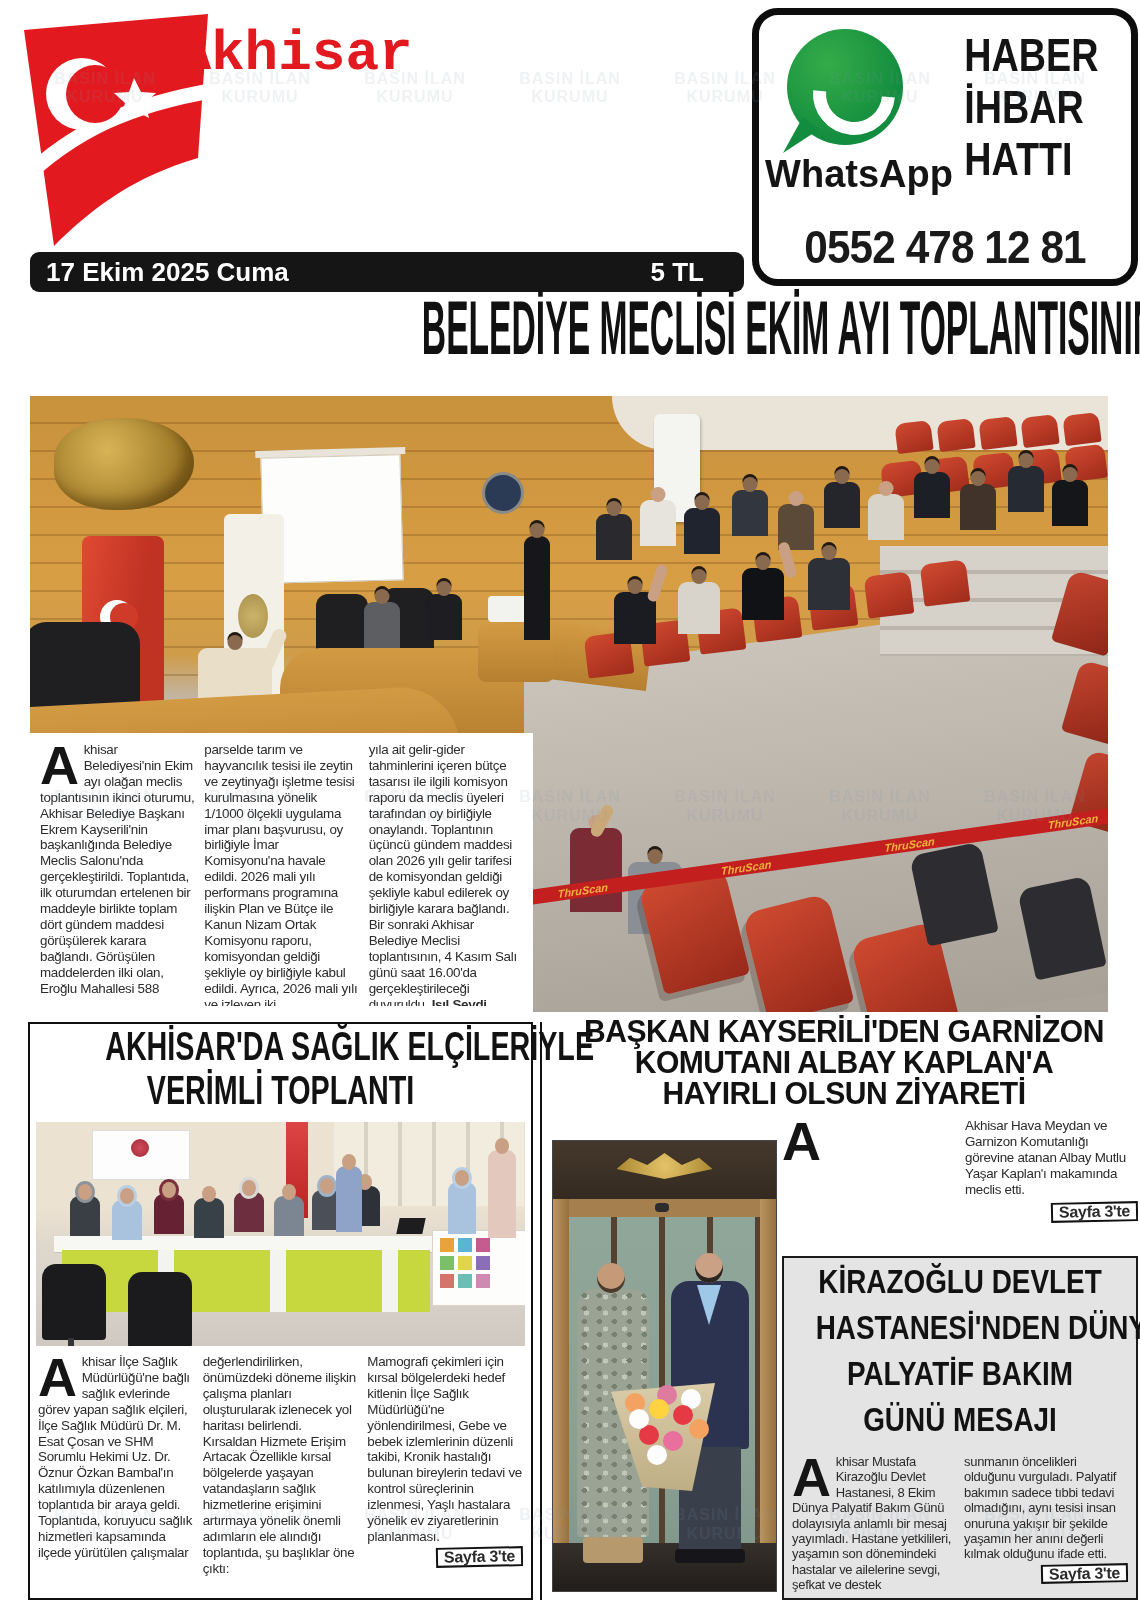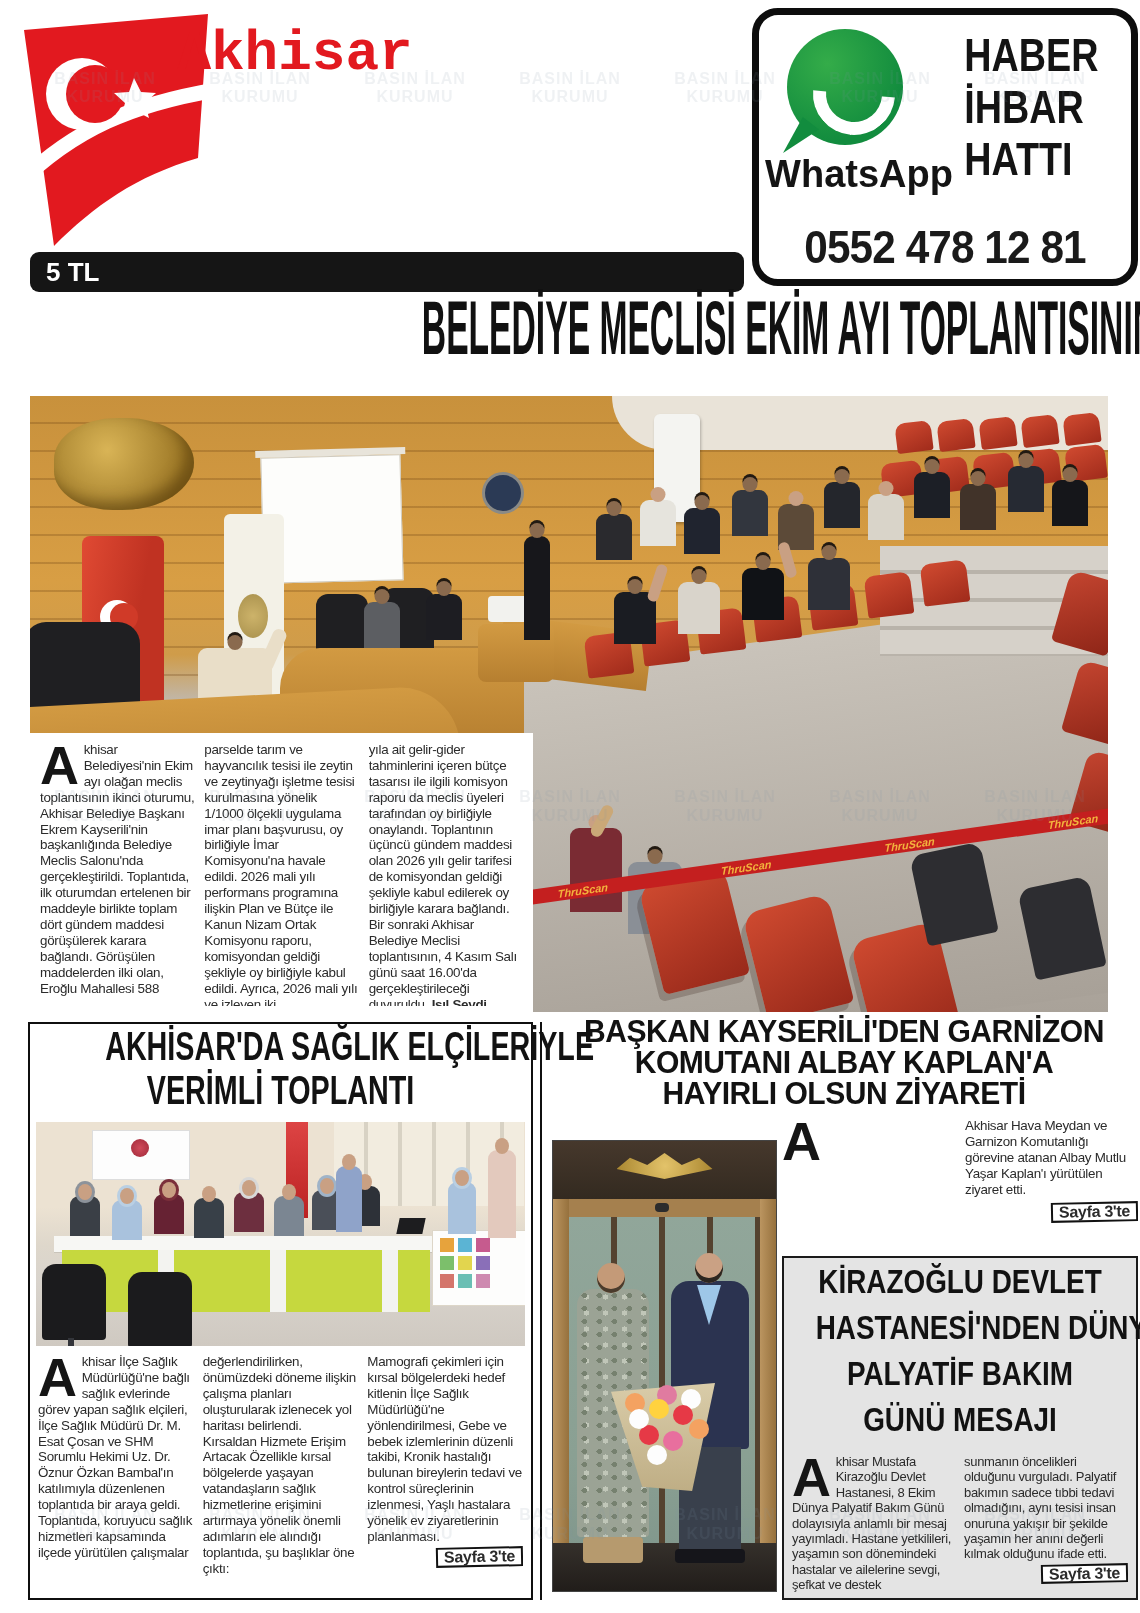--- a/index.html
+++ b/index.html
@@ -164,20 +164,21 @@
   <header class="masthead">
     <svg class="flag-svg" width="205" height="240" viewBox="0 0 205 240">
       <path d="M8,22 L192,6 L182,150 C120,168 78,198 38,238 Z" fill="#e2191f"></path>
       <path d="M0,178 C58,120 118,96 200,82" stroke="#ffffff" stroke-width="15" fill="none"></path>
       <circle cx="66" cy="86" r="36" fill="#ffffff"></circle>
       <circle cx="79" cy="86" r="29" fill="#e2191f"></circle>
       <path d="M118,70 l7,14 15,1 -11,10 4,15 -15,-8 -13,8 4,-15 -11,-10 15,-1 Z" fill="#ffffff"></path>
     </svg>
     <div class="kicker">Akhisar</div>
     <div class="datebar">
+      <span class="d">17 Ekim 2025 Cuma</span>
       <span class="p">5 TL</span>
     </div>
     <div class="wabox">
       <span class="wa-logo" style="position:absolute"></span>
       <div class="wa-brand">WhatsApp</div>
       <div class="wa-right">
         <div>HABER</div>
         <div>İHBAR</div>
         <div>HATTI</div>
       </div>
@@ -362,21 +363,21 @@
     <i class="gp-wrap"></i>
     <i class="gp-flowers"></i>
   </figure>
 
   <div class="gtext">
     <div class="cols bodytext" style="gap:10px">
       <div class="c">
         <span class="dc">A</span>
       </div>
       <div class="c">
-        <span>Akhisar Hava Meydan ve Garnizon Komutanlığı görevine atanan Albay Mutlu Yaşar Kaplan'ı yürütülen ziyaret etti.</span>
+        <span>Akhisar Hava Meydan ve Garnizon Komutanlığı görevine atanan Albay Mutlu Yaşar Kaplan'ı makamında meclis etti.</span>
         <span style="display:block;text-align:right;margin-top:4px"><span class="tag">Sayfa 3'te</span></span>
       </div>
     </div>
   </div>
 
   <section class="palbox">
     <h2 class="cond h-pal" style="margin:0">
       <span style="display:block">KİRAZOĞLU DEVLET</span>
       <span style="display:block">HASTANESİ'NDEN DÜNYA</span>
       <span style="display:block">PALYATİF BAKIM</span>

